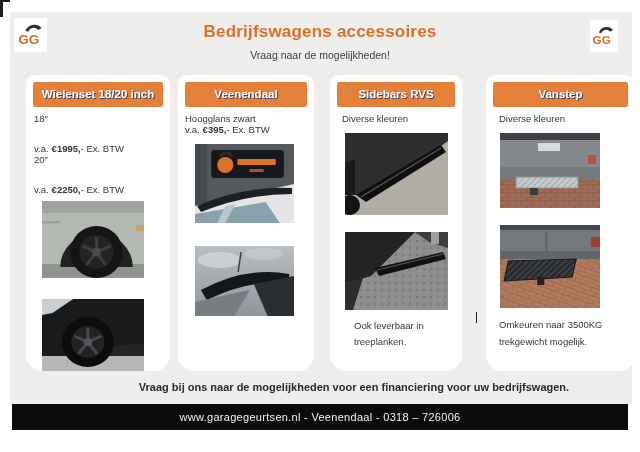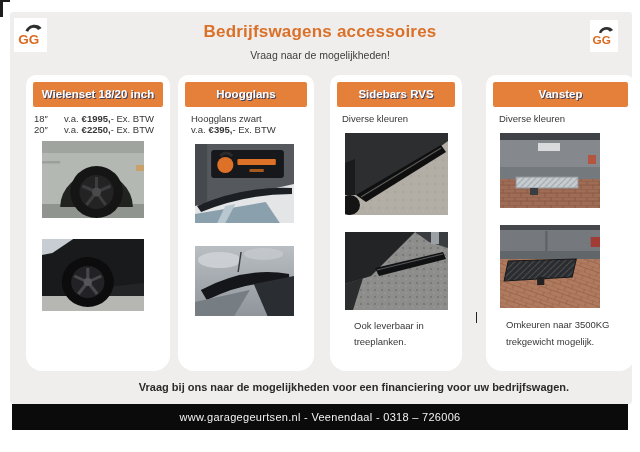--- a/index.html
+++ b/index.html
@@ -25,40 +25,40 @@
   .card1{left:26px;width:144px;}
   .card2{left:178px;width:136px;}
   .card3{left:330px;width:132px;}
   .card4{left:486px;width:149px;}
   .card-header{margin:7px 7px 0 7px;height:25px;background:#e5803a;
     border-radius:2px;color:#fff;font-weight:bold;font-size:11.5px;
     line-height:25px;text-align:center;
     text-shadow:1px 1px 0 rgba(32,56,107,0.85);}
   .info{margin-top:6px;font-size:9.5px;line-height:11px;color:#363636;}
   .card1 .info{padding-left:8px;}
-  .card2 .info{padding-left:13px;}
+  .card2 .info{padding-left:7px;}
   .card3 .info{padding-left:12px;}
   .card4 .info{padding-left:13px;}
-  .price-row{display:flex;}
+  .price-row{display:flex;flex-direction:column;}
   .size-cell{width:30px;flex:0 0 30px;}
   .pfx{margin-right:3px;}
   .price{font-weight:bold;}
   .photo{display:block;}
   .card1 .photo{margin-left:16px;width:102px;}
   .card2 .photo{margin-left:17px;width:99px;}
   .card3 .photo{margin-left:15px;width:103px;}
   .card4 .photo{margin-left:14px;width:100px;}
   .photo svg{display:block;width:100%;height:100%;}
   .p1a{margin-top:6px;height:77px;}   .p1b{margin-top:21px;height:72px;}
   .p2a{margin-top:9px;height:79px;}   .p2b{margin-top:23px;height:70px;}
   .p3a{margin-top:9px;height:82px;}   .p3b{margin-top:17px;height:78px;}
   .p4a{margin-top:9px;height:75px;}   .p4b{margin-top:17px;height:83px;}
   .card-note{margin-top:8px;font-size:9.5px;line-height:16px;color:#363636;}
   .card3 .card-note{padding-left:24px;}
-  .card4 .card-note{padding-left:20px;line-height:17px;}
+  .card4 .card-note{padding-left:13px;line-height:17px;}
   .text-cursor{position:absolute;left:476px;top:312px;width:1px;height:11px;background:#222;}
   .financing-line{position:absolute;left:0;top:381px;width:100%;text-align:center;
     font-size:11px;font-weight:bold;color:#2b2b2b;margin-left:34px;}
   .footer-bar{position:absolute;left:12px;top:404px;width:616px;height:26px;
     background:#0b0b0b;display:flex;align-items:center;justify-content:center;}
   .footer-text{color:#f2f2f2;font-size:11px;letter-spacing:.3px;}
 </style>
 </head>
 <body>
 
@@ -128,21 +128,21 @@
         <line x1="44" y1="43" x2="53" y2="55"></line>
           <line x1="44" y1="43" x2="35" y2="55"></line>
         <line x1="44" y1="43" x2="31" y2="37"></line>
       </g>
       <circle cx="44" cy="43" r="4" fill="#55555a"></circle>
     </svg>
   </div>
 </div>
 
 <div class="card card2">
-  <div class="card-header">Hoogglans</div>
+  <div class="card-header">Veenendaal</div>
   <div class="info">
     <div>Hoogglans zwart</div>
     <div><span class="pfx">v.a.</span><span class="price">€395,</span><span>- Ex. BTW</span></div>
   </div>
   <div class="photo p2a">
     <svg viewBox="0 0 98 79" preserveAspectRatio="none">
       <rect width="98" height="79" fill="#55585c"></rect>
       <rect x="0" y="0" width="12" height="79" fill="#46494d"></rect>
       <rect x="16" y="6" width="72" height="28" rx="3" fill="#17181b"></rect>
       <circle cx="30" cy="21" r="8" fill="#dd7128"></circle>

